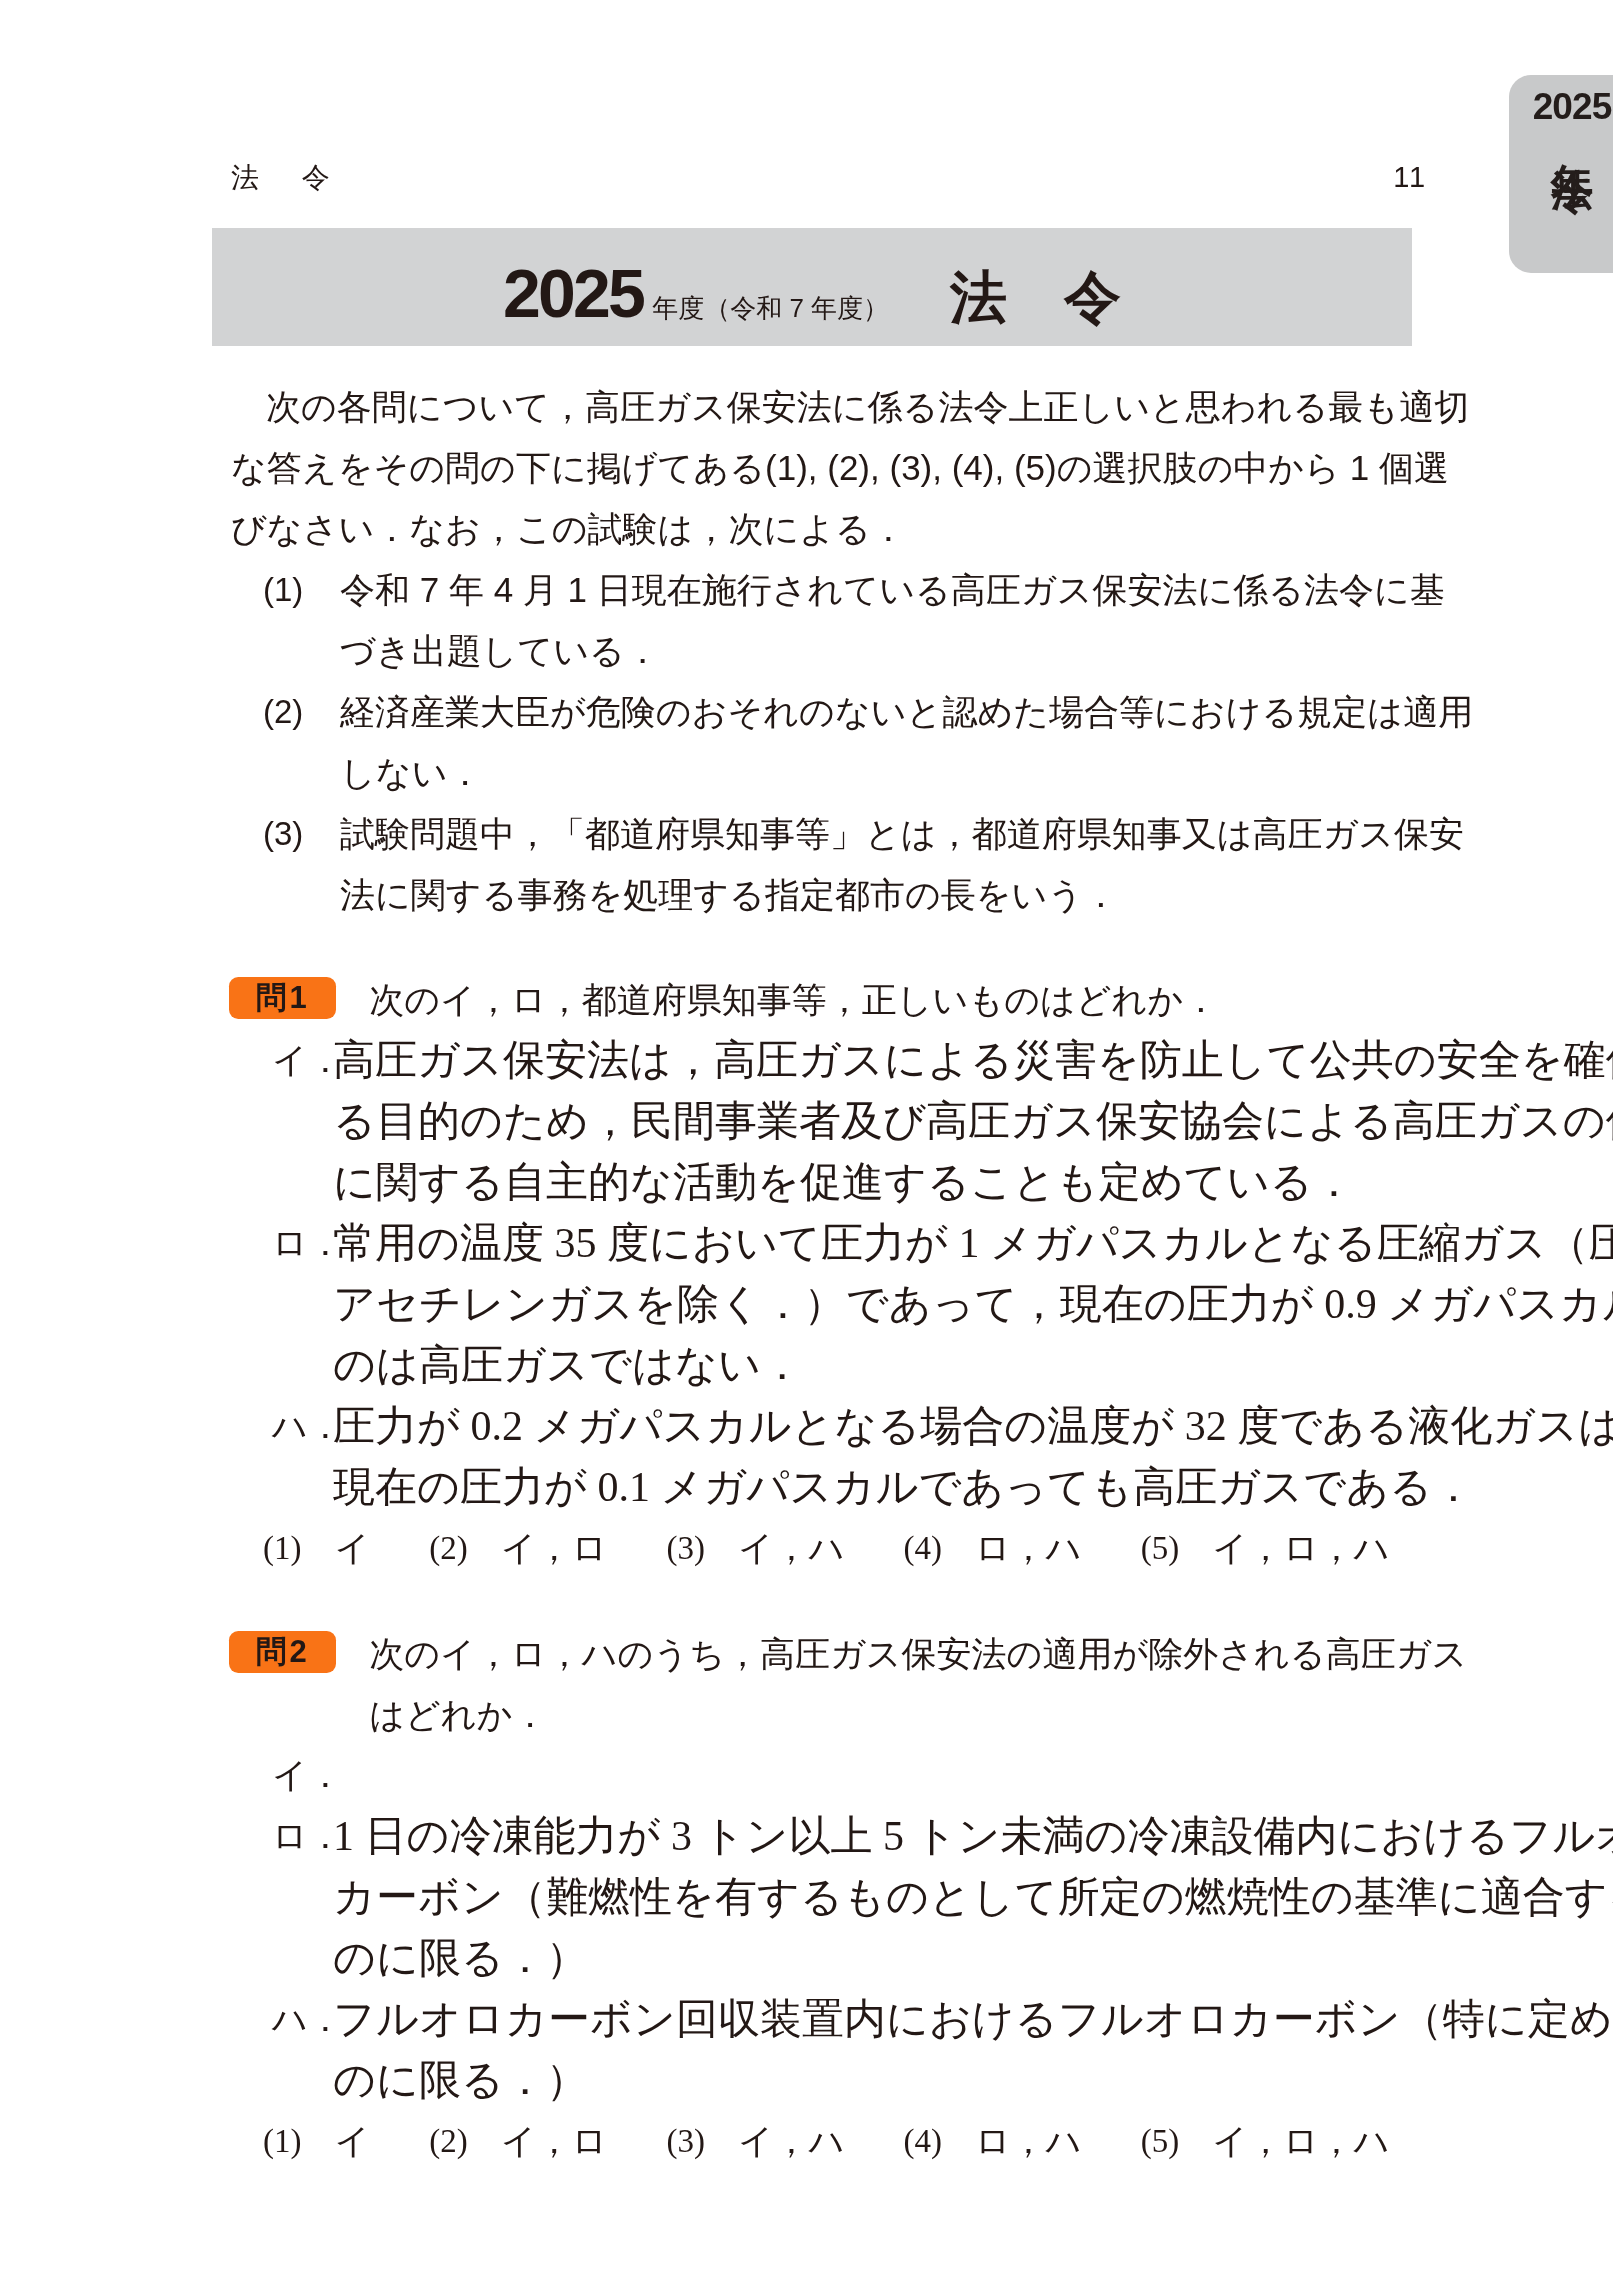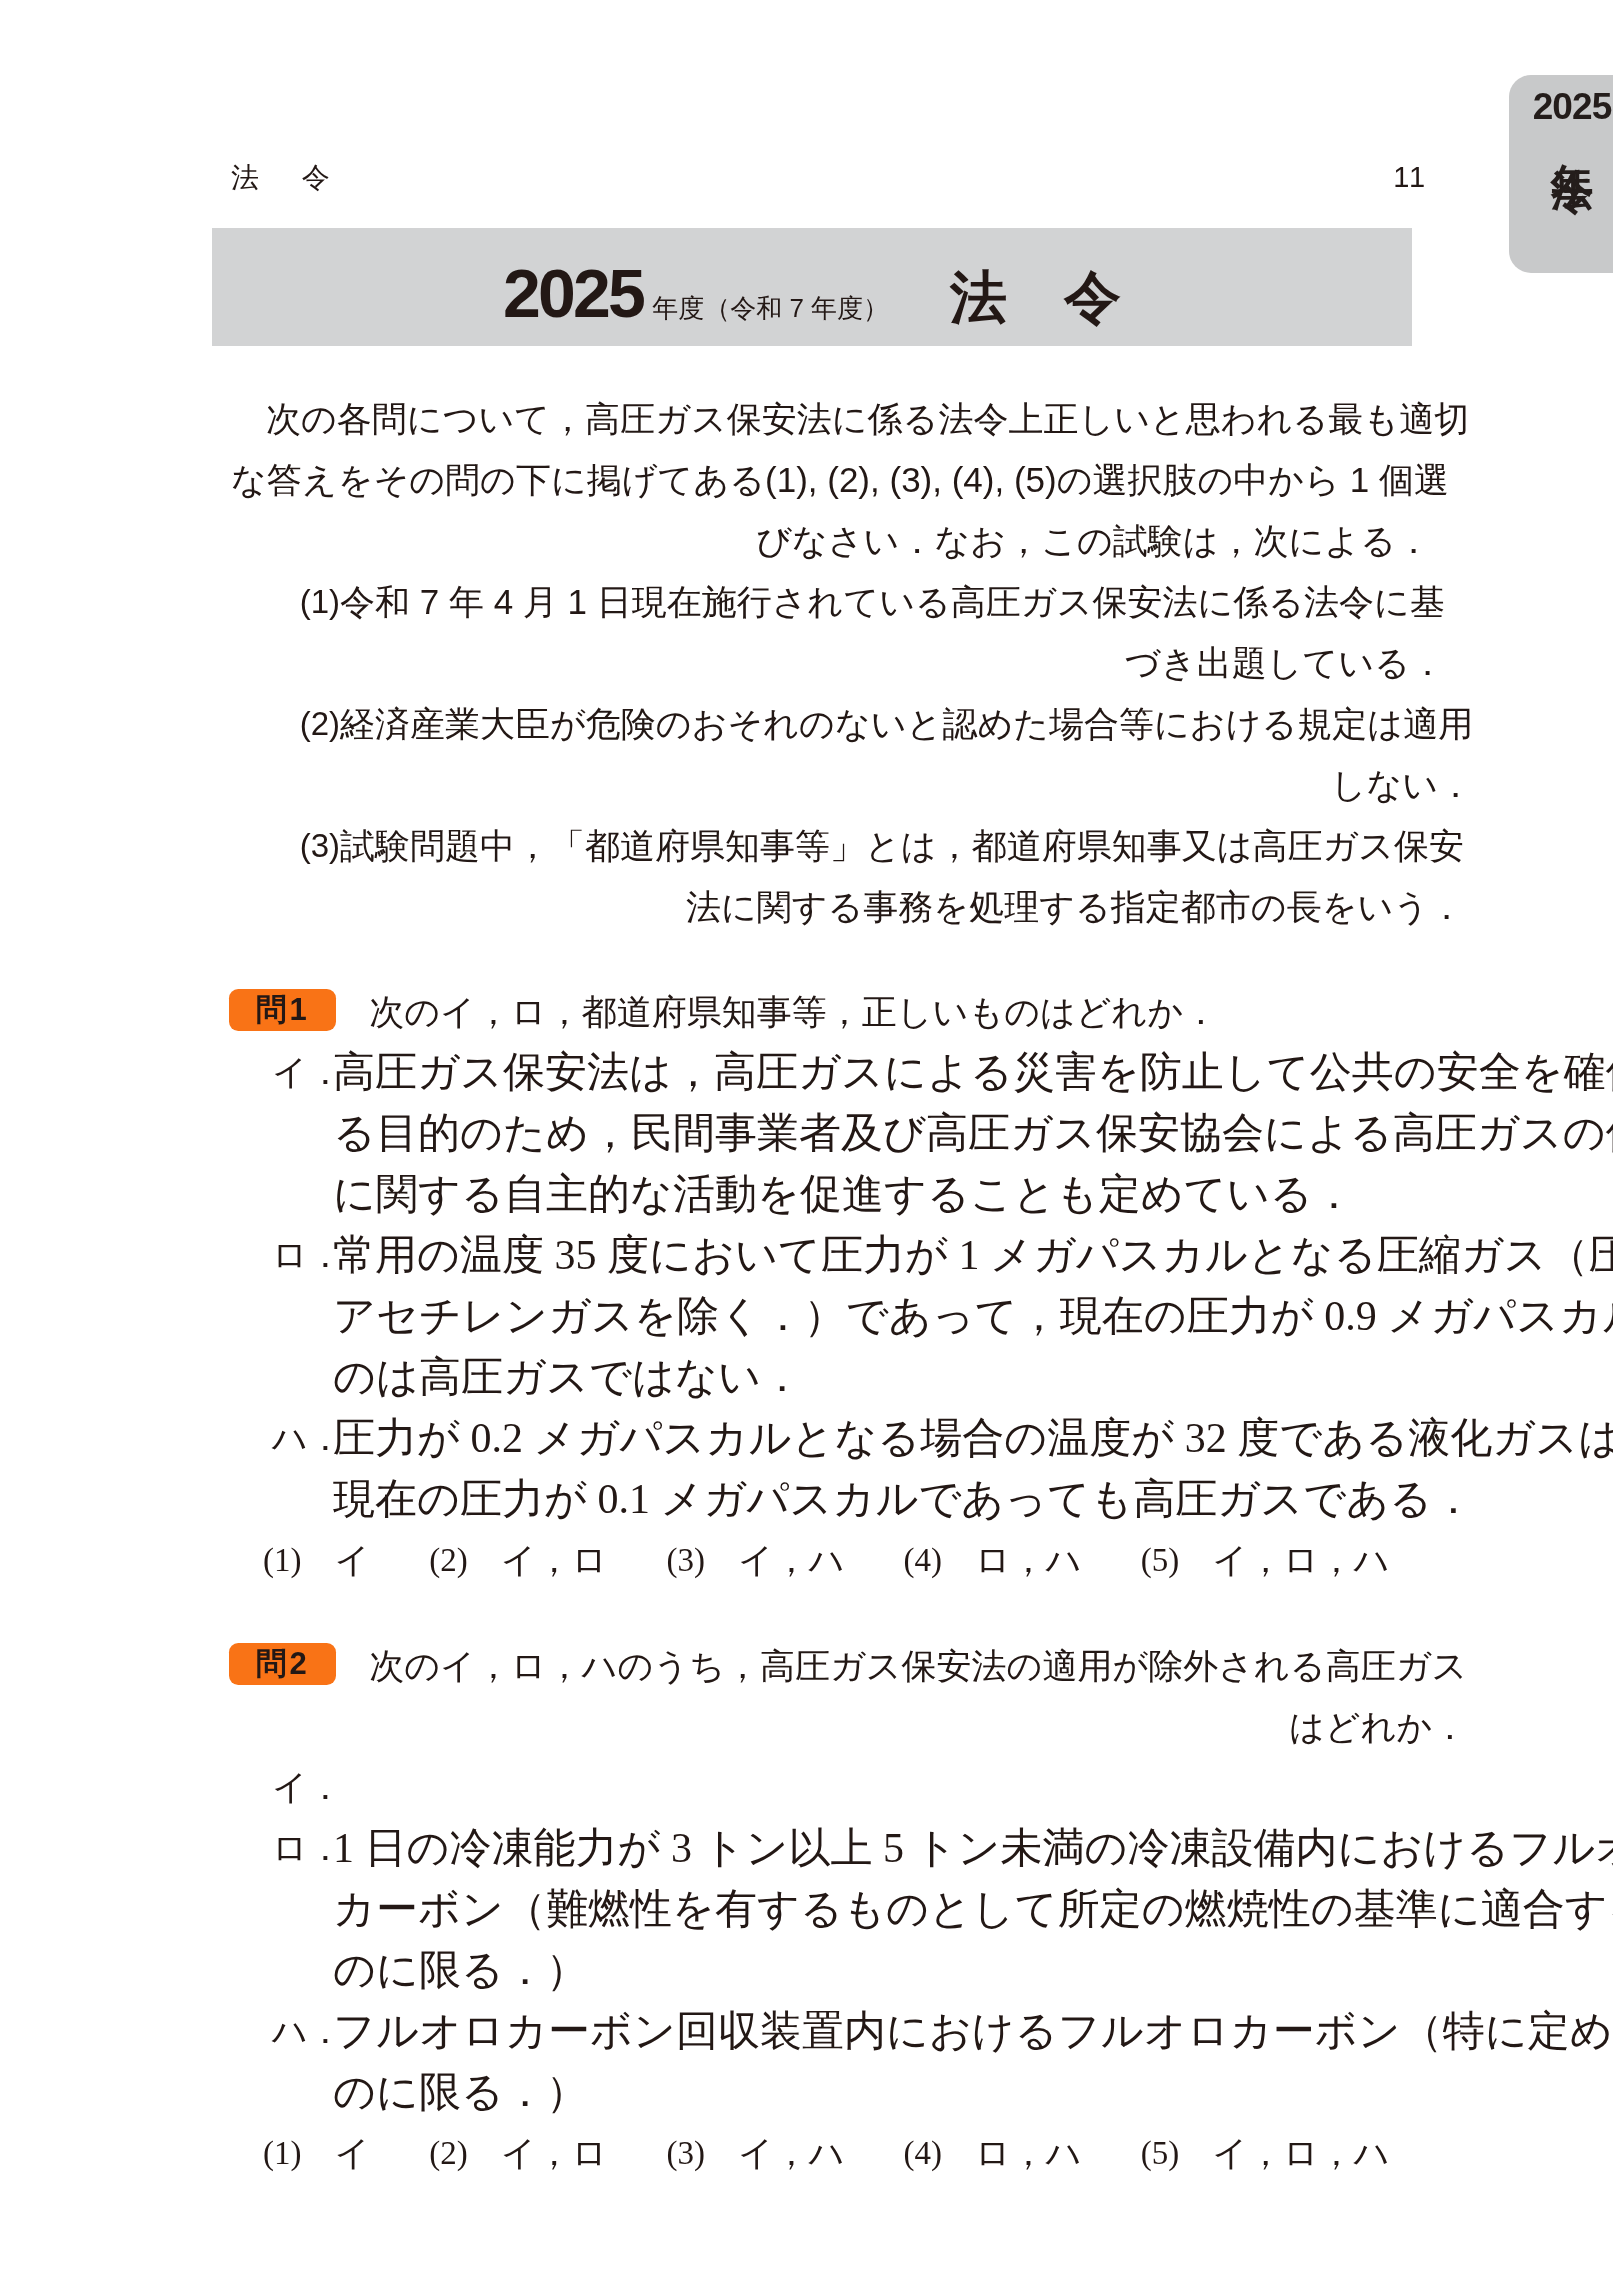--- a/index.html
+++ b/index.html
@@ -2,21 +2,21 @@
 <html lang="ja" style="font-size:14.8px"><head>
 <meta charset="utf-8">
 <title>法令</title>
 <style>
   html,body{margin:0;padding:0;}
   body{
     width:1613px;height:2289px;position:relative;overflow:hidden;
     background:#ffffff;color:#231815;
     font-family:"Liberation Sans","DejaVu Sans",sans-serif;
   }
-  .gothic{font-family:"Liberation Sans","DejaVu Sans",sans-serif;text-align:right;}
+  .gothic{font-family:"Liberation Sans","DejaVu Sans",sans-serif;}
   .mincho{font-family:"Liberation Serif","DejaVu Serif",serif;}
   .ml{white-space:pre;}
 
   
   .page-header{
     position:absolute;left:231px;top:159px;width:1196px;
     display:flex;justify-content:space-between;align-items:baseline;
   }
   .section-title{font-size:28px;font-weight:500;letter-spacing:7.4px;}
   .page-number{font-size:29px;font-weight:400;letter-spacing:1.8px;}
@@ -39,21 +39,21 @@
     position:absolute;left:212px;top:228px;width:1200px;height:118px;
     background:#d2d3d4;
     display:flex;align-items:baseline;justify-content:center;
   }
   .banner-inner{display:flex;align-items:baseline;margin-top:31px;}
   .banner-year{font-size:68px;font-weight:700;letter-spacing:-2.8px;line-height:1;}
   .banner-era{font-size:26px;font-weight:400;margin-left:9.2px;line-height:1;}
   .banner-title{font-size:57px;font-weight:700;margin-left:61px;line-height:1;}
 
   
-  .content{position:absolute;left:231px;top:388px;width:1200px;}
+  .content{position:absolute;left:231px;top:376px;width:1200px;}
   .intro{font-size:35px;line-height:61px;font-weight:500;}
 
   .note{display:flex;margin-left:32px;}
   .note-num{flex:none;width:77px;font-size:33px;line-height:61px;font-weight:500;}
   .note-text{font-size:35px;line-height:61px;font-weight:500;}
 
   .question{margin-top:44px;}
   .q-header{display:flex;align-items:flex-start;}
   .q-label{
     flex:none;width:107px;height:42px;margin-left:-1.8px;margin-top:8.3px;

